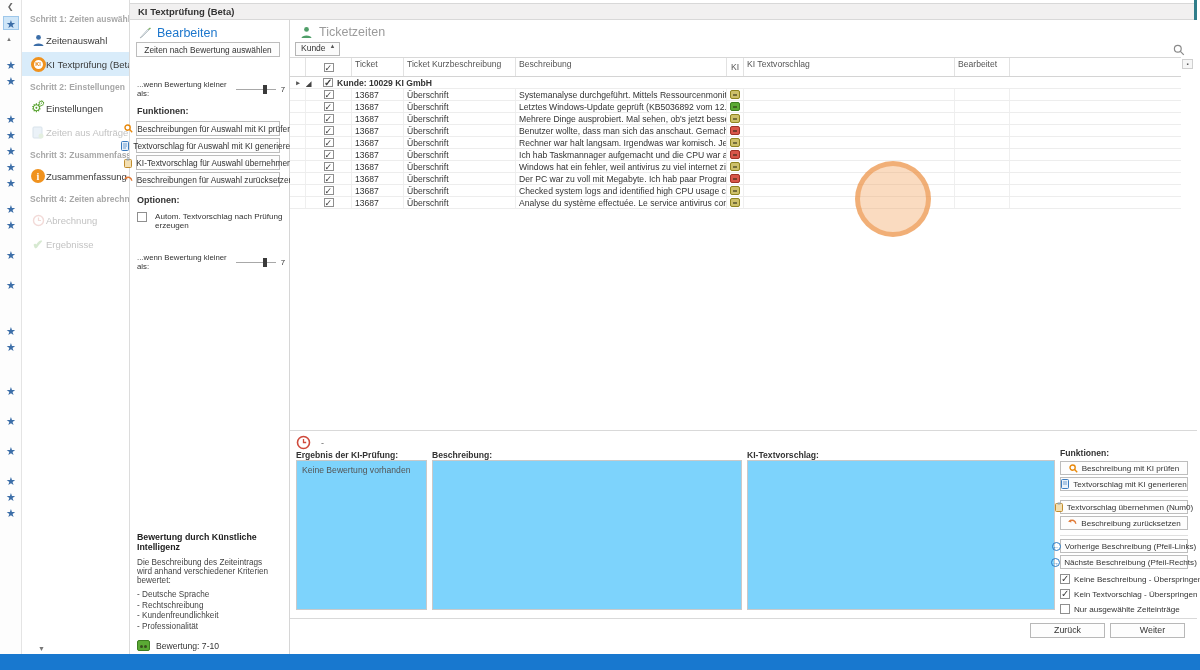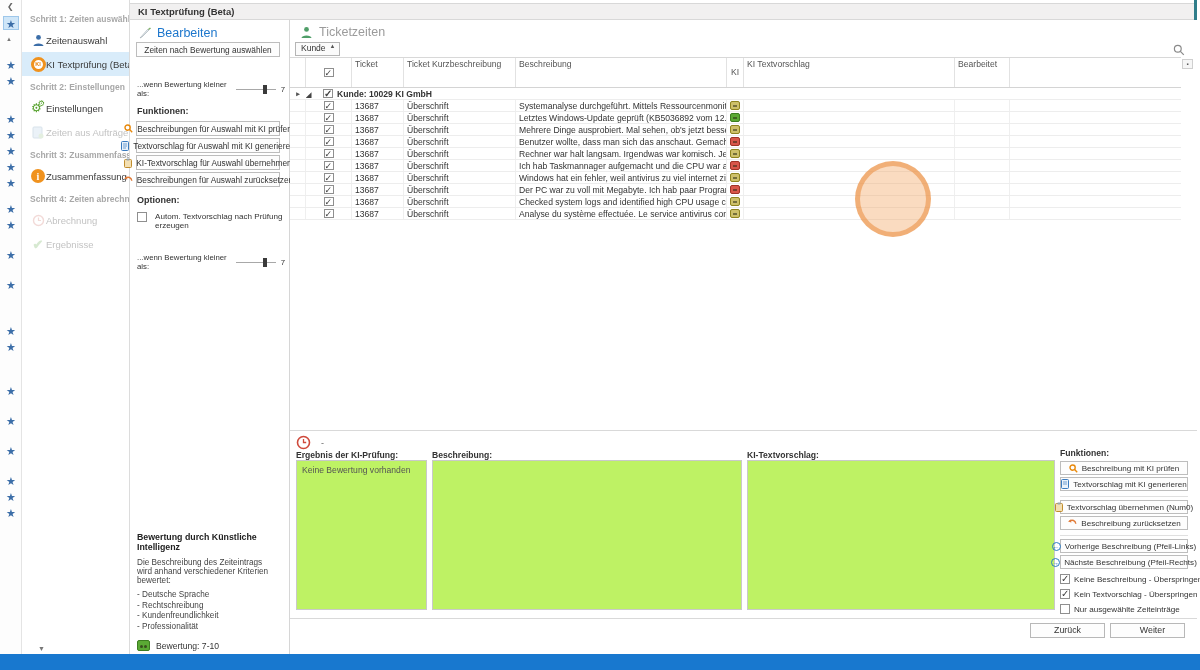--- a/index.html
+++ b/index.html
@@ -64,21 +64,21 @@
   
   #gridpanel { position:absolute; left:160px; top:20px; right:0; bottom:0; background:#fff; }
   .panel-title { display:flex; align-items:center; gap:6px; padding:5px 0 0 10px; color:#9b9b9b; font-size:12.5px; }
   #groupchip { position:absolute; left:5px; top:22px; height:14px; padding:0 3px 0 5px; border:1px solid #b5b5b5; background:#fbfbfb; font-size:8.5px; color:#333; display:flex; align-items:flex-start; gap:4px; cursor:pointer; }
   #groupchip .tri { font-size:6px; color:#555; }
   #searchicon { position:absolute; right:12px; top:24px; cursor:pointer; }
   #colbtn { position:absolute; right:4px; top:39px; width:11px; height:10px; border:1px solid #cfcfcf; background:#f6f6f6; font-size:6px; line-height:9px; text-align:center; color:#555; cursor:pointer; }
 
   #table { position:absolute; left:0; top:37px; right:16px; }
   .tr { display:flex; height:12px; line-height:12px; border-bottom:1px solid #ededed; font-size:8.6px; white-space:nowrap; }
-  .thead { height:31px; line-height:13px; border-top:1px solid #d8d8d8; border-bottom:1px solid #d4d4d4; color:#555; }
+  .thead { height:20px; line-height:13px; border-top:1px solid #d8d8d8; border-bottom:1px solid #d4d4d4; color:#555; }
   .thead > div { border-right:1px solid #e2e2e2; }
   .tr > div { overflow:hidden; padding:0 3px; }
   .td-b { border-right:1px solid #efefef; }
   .c-ind { flex:0 0 16px; text-align:center; color:#555; font-size:7px; }
   .c-cb { flex:0 0 46px; display:flex; align-items:center; justify-content:center; }
   .c-cb .cb { width:9px; height:9px; }
   .c-cb .cb.checked::after { font-size:9px; top:-2px; }
   .c-ticket { flex:0 0 52px; }
   .c-short { flex:0 0 112px; }
   .c-desc { flex:0 0 211px; }
@@ -89,21 +89,21 @@
   .group-row { font-weight:bold; }
   .group-row .exp { font-size:7px; color:#444; margin-right:2px; }
 
   
   #clickring { position:absolute; left:565px; top:141px; width:76px; height:76px; border-radius:50%; border:5px solid rgba(234,138,60,.55); background:rgba(243,169,106,.42); pointer-events:none; z-index:40; }
 
   
   #mid-divider { position:absolute; left:0; right:0; top:410px; border-top:1px solid #d9d9d9; }
   #clockrow { position:absolute; left:6px; top:415px; display:flex; align-items:center; gap:10px; font-size:9px; color:#666; }
   .d-label { position:absolute; font-size:8.6px; font-weight:bold; color:#333; }
-  .d-box { position:absolute; top:440px; height:150px; border:1px solid #c9c9c9; background:#bef264; font-size:8.6px; color:#555; padding:4px 5px; }
+  .d-box { position:absolute; top:440px; height:150px; border:1px solid #c9c9c9; background:#7dd3fc; font-size:8.6px; color:#555; padding:4px 5px; }
   #fx-col { position:absolute; left:770px; top:428px; width:128px; }
   #fx-col .fx-label { font-size:8.6px; font-weight:bold; color:#333; margin-bottom:3px; }
   .fx-btn { display:flex; align-items:center; justify-content:center; gap:4px; width:128px; height:14px; margin-top:2px; background:#fdfdfd; border:1px solid #bdbdbd; font-size:8.1px; color:#333; cursor:pointer; white-space:nowrap; }
   .fx-div { border-top:1px solid #e0e0e0; margin:5px 0 3px 0; }
   .fx-cb { display:flex; align-items:center; gap:4px; margin-top:5px; font-size:8.1px; color:#333; white-space:nowrap; }
   .circ-arrow { width:9px; height:9px; border-radius:50%; border:1px solid #2e7cc4; color:#2e7cc4; font-size:7px; line-height:8px; text-align:center; flex:0 0 9px; }
 
   #btm-divider { position:absolute; left:0; right:0; top:598px; border-top:1px solid #d9d9d9; }
   .wiz-btn { position:absolute; top:603px; width:75px; height:15px; background:#fdfdfd; border:1px solid #b8b8b8; font-size:8.8px; color:#333; text-align:center; line-height:13px; cursor:pointer; }
   #btn-back { left:740px; } #btn-next { left:820px;padding-left:10px; }

